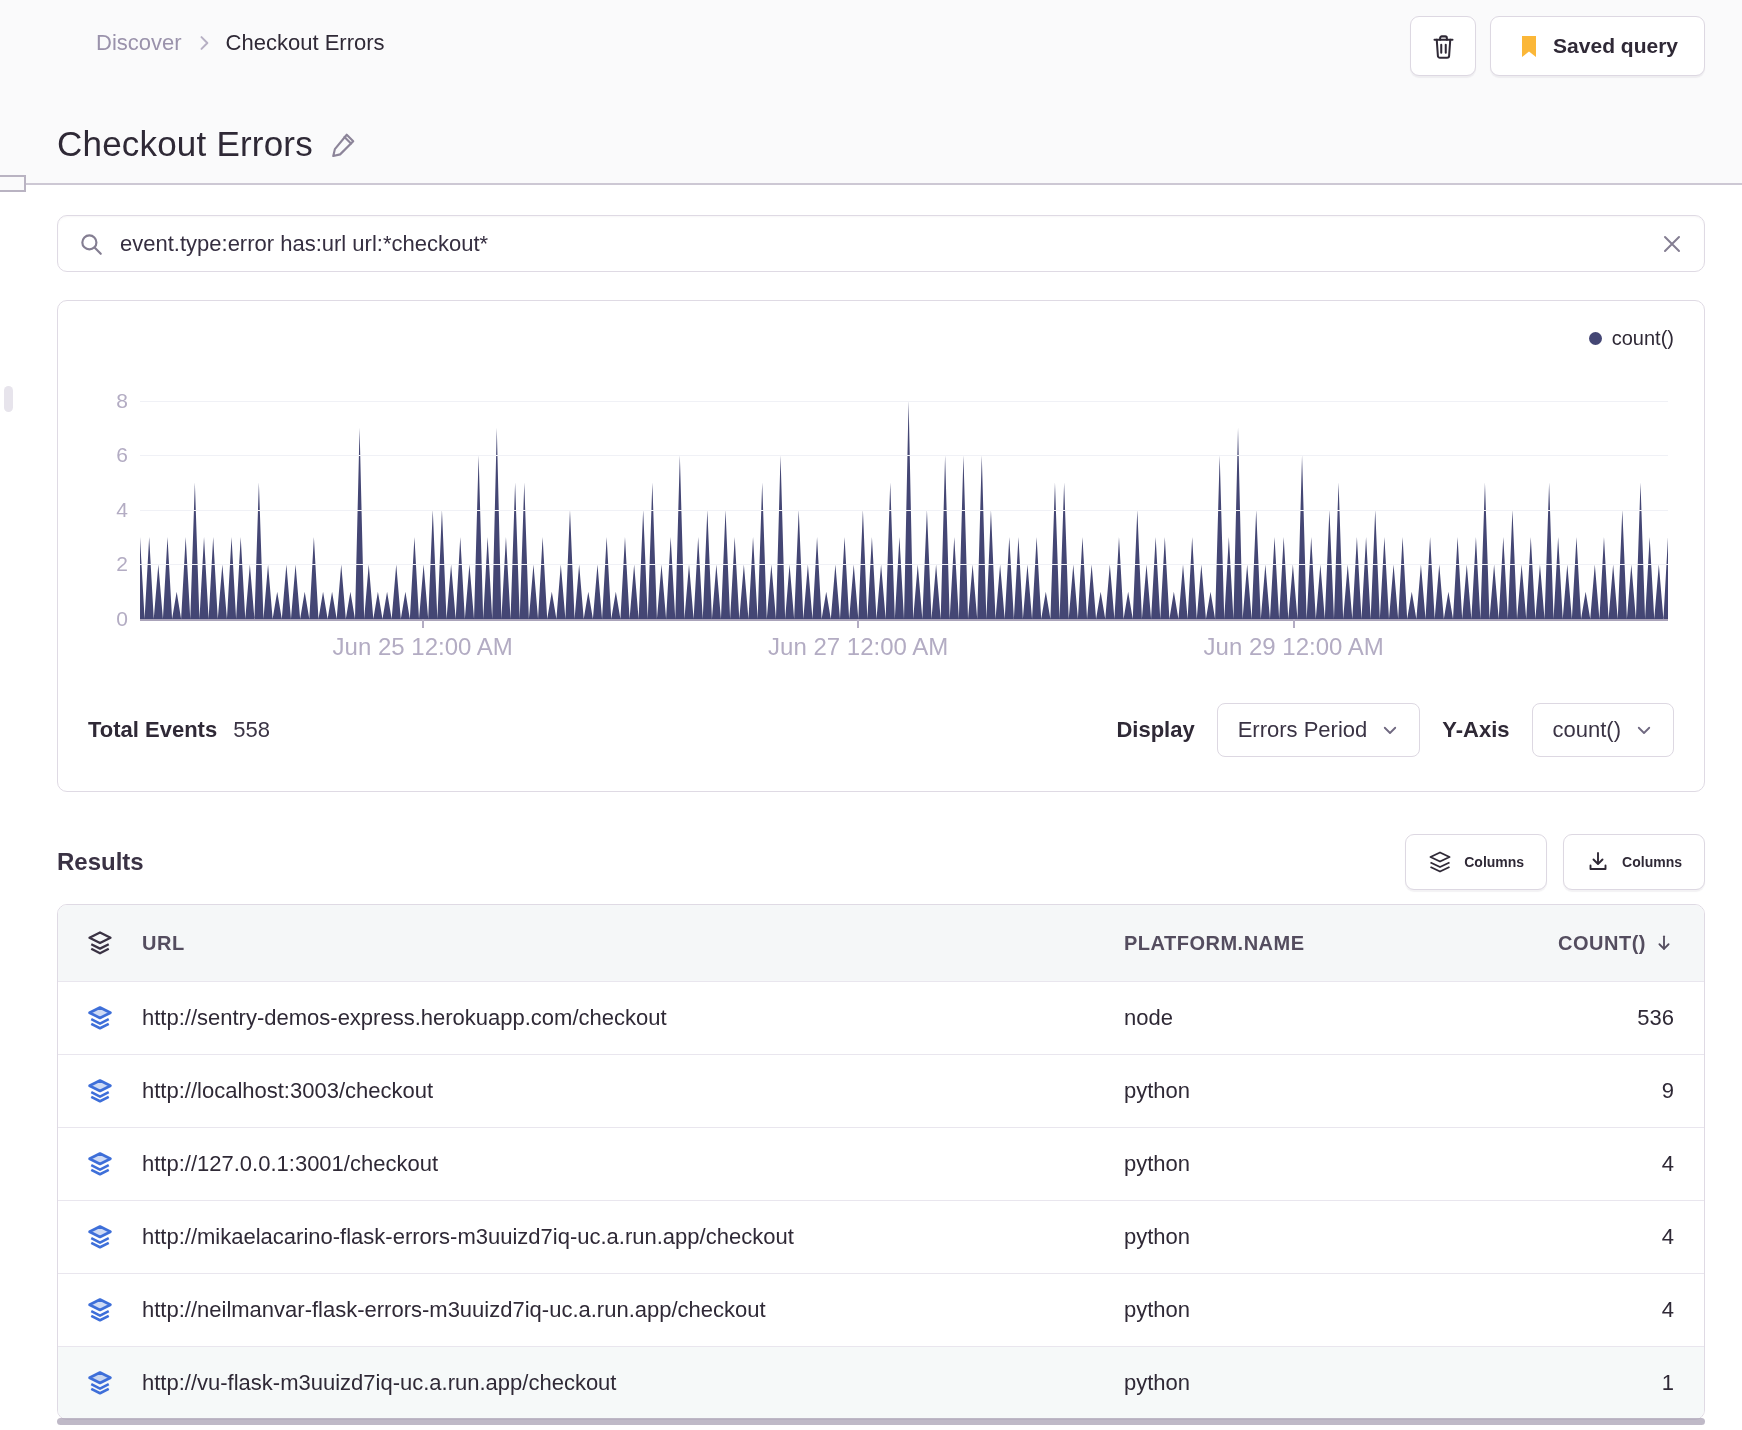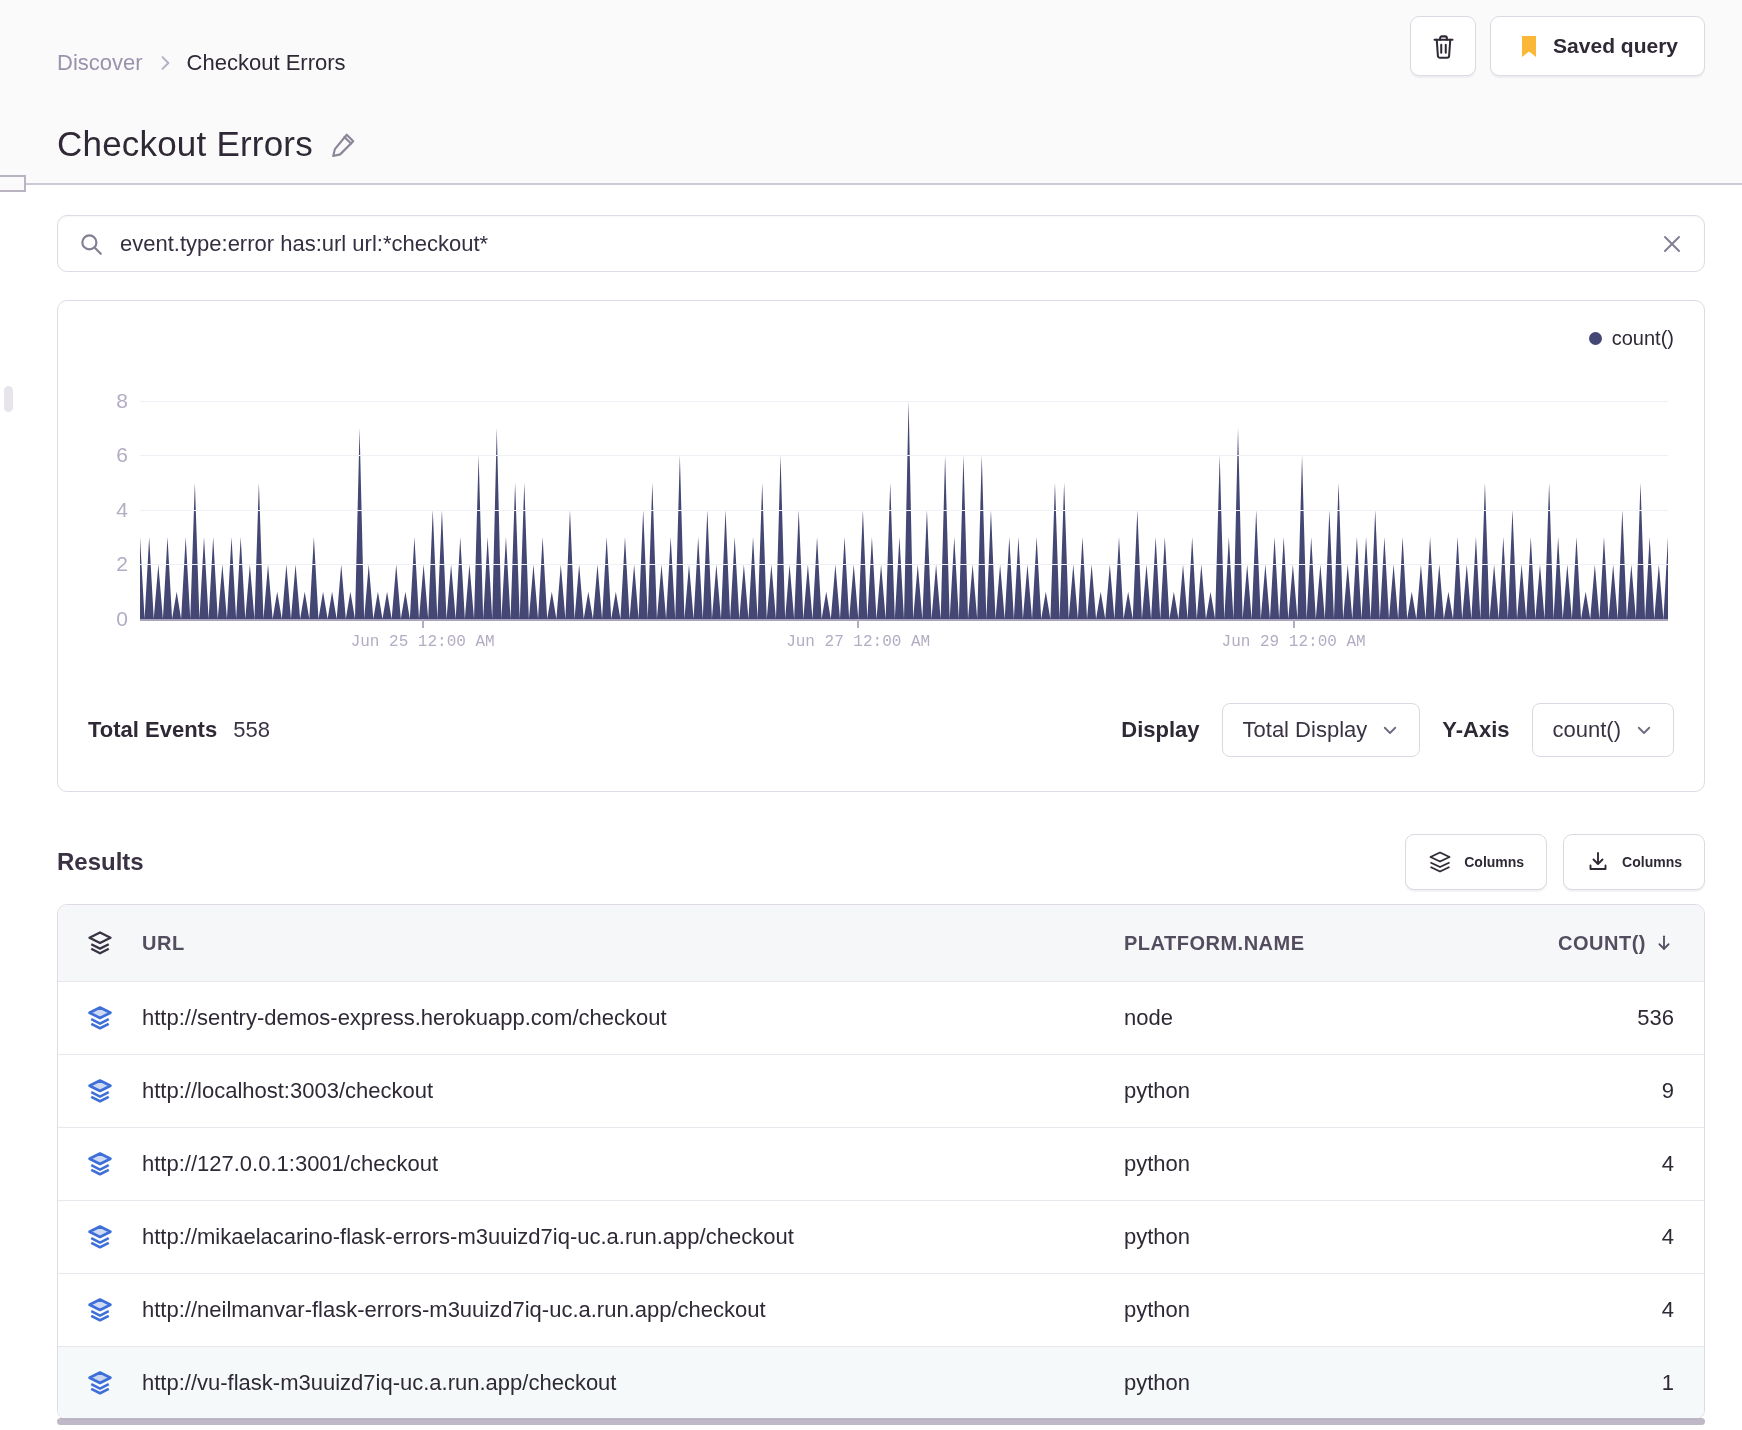--- a/index.html
+++ b/index.html
@@ -14,21 +14,21 @@
   .top-band { background:#fafafb; padding:16px 37px 0 57px; height:184px; position:relative; }
   .band-divider { position:absolute; left:0; right:0; top:183px; height:2px; background:#cdc8d4; }
   .divider-tab {
     position:absolute; left:0; top:175px; width:26px; height:17px;
     background:#fafafb; border:2px solid #b9b3c2; border-left:none;
   }
   .side-pill {
     position:absolute; left:4px; top:386px; width:9px; height:26px;
     background:#e7e4ec; border-radius:5px;
   }
-  .topbar { display:flex; align-items:flex-end; justify-content:space-between; }
+  .topbar { display:flex; align-items:flex-start; justify-content:space-between;margin-left:39px; }
   .breadcrumb { display:flex; align-items:center; gap:12px; font-size:22px; padding-top:14px; }
   .crumb-parent { color:#9a92ab; cursor:pointer; }
   .crumb-sep { color:#b7b0c4; display:flex; }
   .crumb-current { color:#2f2936; }
   .top-actions { display:flex; gap:14px; }
   .btn {
     display:inline-flex; align-items:center; justify-content:center; gap:12px;
     background:#ffffff; border:1px solid #ddd8e2; border-radius:9px;
     font-size:21px; font-weight:bold; color:#2f2936;
     box-shadow:0 2px 1px rgba(45,35,60,0.06);
@@ -66,21 +66,21 @@
   .plot-area { position:absolute; left:52px; right:6px; top:10px; bottom:46px; border-bottom:2px solid #aaa3b9; }
   .gridline { position:absolute; left:0; right:0; height:1px; background:#f0f1f6; }
   .y-label {
     position:absolute; width:40px; text-align:right; left:-52px;
     transform:translateY(-50%); font-size:21px; color:#b3acc3;
   }
   .spikes { position:absolute; left:0; right:0; top:0; bottom:0; width:100%; height:100%; }
   .x-tick { position:absolute; width:2px; height:9px; background:#b3acc3; top:100%; transform:translateX(-50%); }
   .x-label {
     position:absolute; top:calc(100% + 14px); transform:translateX(-50%);
-    font-size:16px; color:#b3acc3; white-space:nowrap;font-family:Liberation Mono, monospace;
+    font-size:24px; color:#b3acc3; white-space:nowrap;
   }
 
   .chart-footer { display:flex; align-items:center; justify-content:space-between; margin-top:36px; }
   .total-events { display:flex; align-items:baseline; gap:16px; }
   .total-label { font-size:22px; font-weight:bold; color:#2f2936; }
   .total-value { font-size:22px; color:#3a3344; }
   .footer-controls { display:flex; align-items:center; gap:22px; }
   .control-label { font-size:22px; font-weight:bold; color:#2f2936; }
   .select-btn {
     display:inline-flex; align-items:center; gap:14px; height:54px; padding:0 20px;
@@ -212,21 +212,21 @@
         </div>
     </div>
     <div class="chart-footer">
       <div class="total-events">
         <span class="total-label">Total Events</span>
         <span class="total-value">558</span>
       </div>
       <div class="footer-controls">
         <span class="control-label">Display</span>
         <button class="select-btn">
-          <span>Total Display</span>
+          <span>Errors Period</span>
           <span class="chev">
             <svg width="18" height="18" viewBox="0 0 24 24" fill="none" stroke="currentColor" stroke-width="2.4" stroke-linecap="round" stroke-linejoin="round">
                 <polyline points="5,9 12,16 19,9"></polyline>
               </svg>
           </span>
         </button>
         <span class="control-label">Y-Axis</span>
         <button class="select-btn">
           <span>count()</span>
           <span class="chev">

